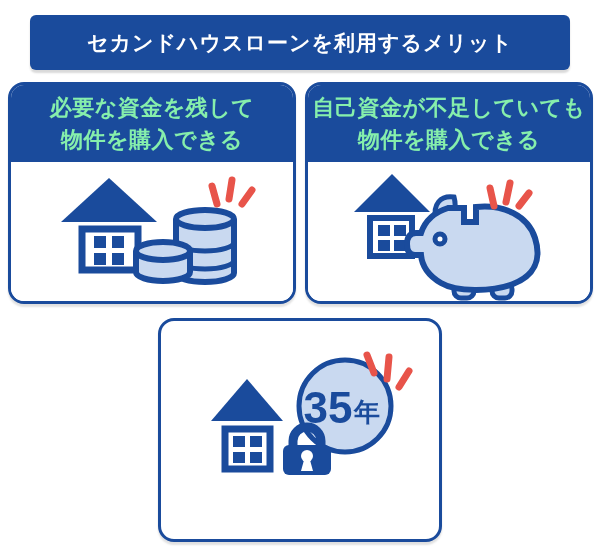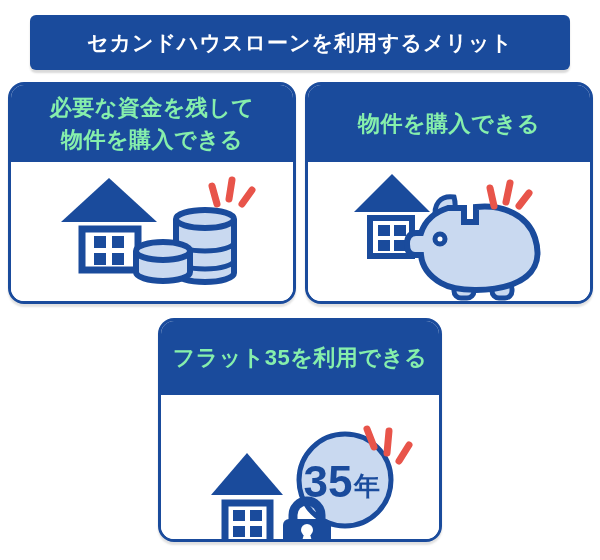--- a/index.html
+++ b/index.html
@@ -103,20 +103,21 @@
           <path d="M206,42 L201,24"></path>
           <path d="M218,37 L221,18"></path>
           <path d="M231,42 L241,28"></path>
         </g>
       </svg>
     </div>
   </div>
 
   <div class="card card-2">
     <div class="card-header">
+      <div>自己資金が不足していても</div>
       <div>物件を購入できる</div>
     </div>
     <div class="card-body">
       <svg viewBox="0 0 282 139">
         <g>
           <polygon class="solid-blue" points="84,12 46,50 122,50"></polygon>
           <rect class="outl" x="62" y="56" width="42" height="38" stroke-width="6"></rect>
           <rect class="solid-blue" x="70" y="63" width="12" height="11"></rect>
           <rect class="solid-blue" x="86" y="63" width="12" height="11"></rect>
           <rect class="solid-blue" x="70" y="78" width="12" height="11"></rect>
@@ -132,23 +133,20 @@
         <g class="mark">
           <path d="M186,44 L182,26"></path>
           <path d="M198,40 L202,21"></path>
           <path d="M211,44 L221,31"></path>
         </g>
       </svg>
     </div>
   </div>
 
   <div class="card card-3">
-    <div class="card-header">
-      <div>フラット35を利用できる</div>
-    </div>
     <div class="card-body">
       <svg viewBox="0 0 278 144">
         <g>
           <circle class="fill-light" stroke-width="5" cx="184" cy="69" r="46"></circle>
           <text class="badge-num" x="167" y="86" text-anchor="middle">35</text>
           <text class="badge-unit" x="193" y="84" text-anchor="start">年</text>
         </g>
         <g>
           <polygon class="solid-blue" points="86,42 50,84 122,84"></polygon>
           <rect class="outl" x="64" y="92" width="45" height="40" stroke-width="7"></rect>

